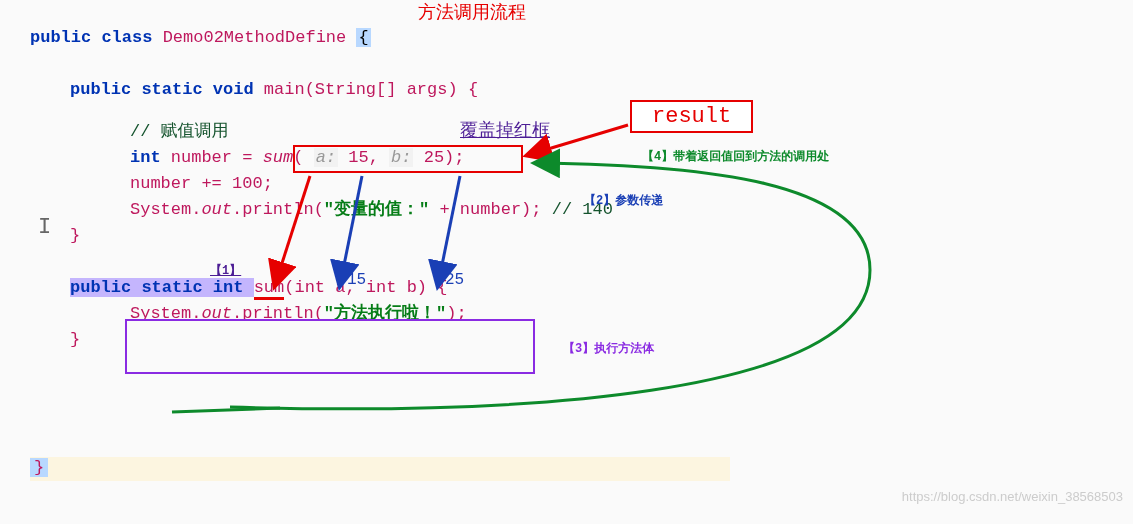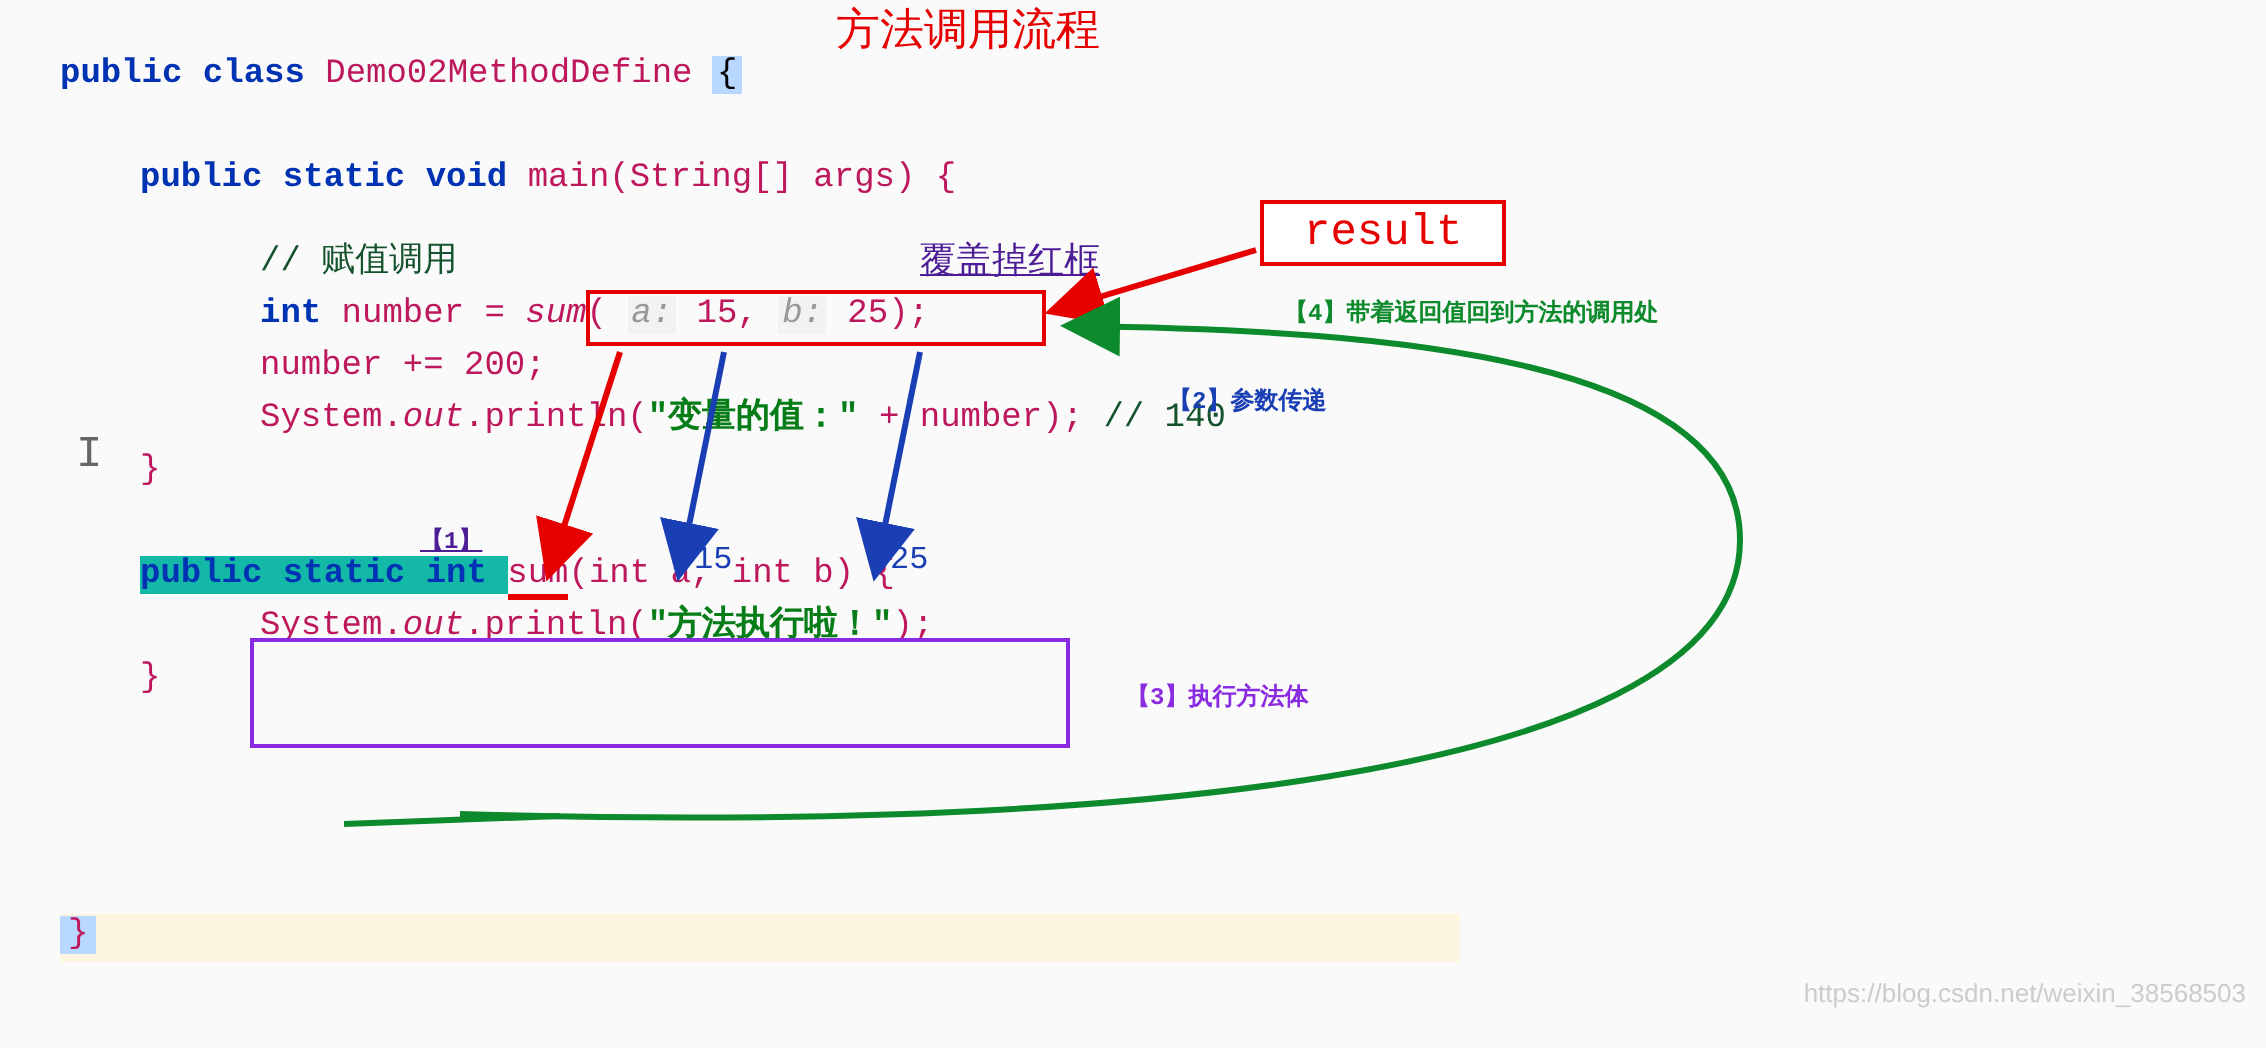--- a/index.html
+++ b/index.html
@@ -12,24 +12,24 @@
       position: relative;
       overflow: hidden;
     }
     .code-area { position: absolute; left: 30px; top: 25px; line-height: 26px; }
     .kw { color: #0033b3; font-weight: bold; margin-top: 20px; }
     .str { color: #067d17; font-weight: bold; }
     .cmt { color: #14532d; }
     .default { color: #be185d; }
     .param-hint { color: #999; background: #f2f2f2; font-style: italic; padding: 0 2px; }
     .ital { font-style: italic; }
-    .hl { background: #14b8a6; }
+    .hl { background: #c4b5fd; }
     .hl-r { background: #fce9d6; }
     
-    .title-red { color: #e60000; font-size: 22px; position: absolute; }
+    .title-red { color: #e60000; font-size: 18px; position: absolute; }
     .label-red { color: #4c1d95; font-weight:normal;text-decoration:underline; }
     .label-blue { color: #1a3fb5; font-weight: bold; }
     .label-green { color: #0d8a2b; font-weight: bold; }
     .label-purple { color: #8a2be2; font-weight: bold; }
     .result-box { 
       position: absolute; 
       border: 2px solid #e60000; 
       color: #e60000; 
       font-size: 22px; 
       padding: 2px 20px;
@@ -62,21 +62,21 @@
   <div style="height:26px;"></div>
   <div style="padding-left:40px;">
     <span class="kw">public static void </span><span class="default">main</span><span class="default">(String[] args) {</span>
   </div>
   <div style="height:16px;"></div>
   <div style="padding-left:100px;"><span class="cmt">// 赋值调用</span></div>
   <div style="padding-left:100px;">
     <span class="kw">int</span><span class="default"> number = </span><span class="ital default">sum</span><span class="default">( </span><span class="param-hint">a:</span><span class="default"> 15</span><span class="default">,  </span><span class="param-hint">b:</span><span class="default"> 25</span><span class="default">);</span>
   </div>
   <div style="padding-left:100px;">
-    <span class="default">number += </span><span class="default">200</span><span class="default">;</span>
+    <span class="default">number += </span><span class="default">100</span><span class="default">;</span>
   </div>
   <div style="padding-left:100px;">
     <span class="default">System.</span><span class="ital default">out</span><span class="default">.println(</span><span class="str">"变量的值："</span><span class="default"> + number); </span><span class="cmt">// 140</span>
   </div>
   <div style="padding-left:40px;"><span class="default">}</span></div>
   <div style="height:26px;"></div>
   <div style="padding-left:40px;">
     <span class="kw hl">public static int </span><span class="default underline-red">sum</span><span class="default">(int a, int b) {</span>
   </div>
   <div style="padding-left:100px;">

